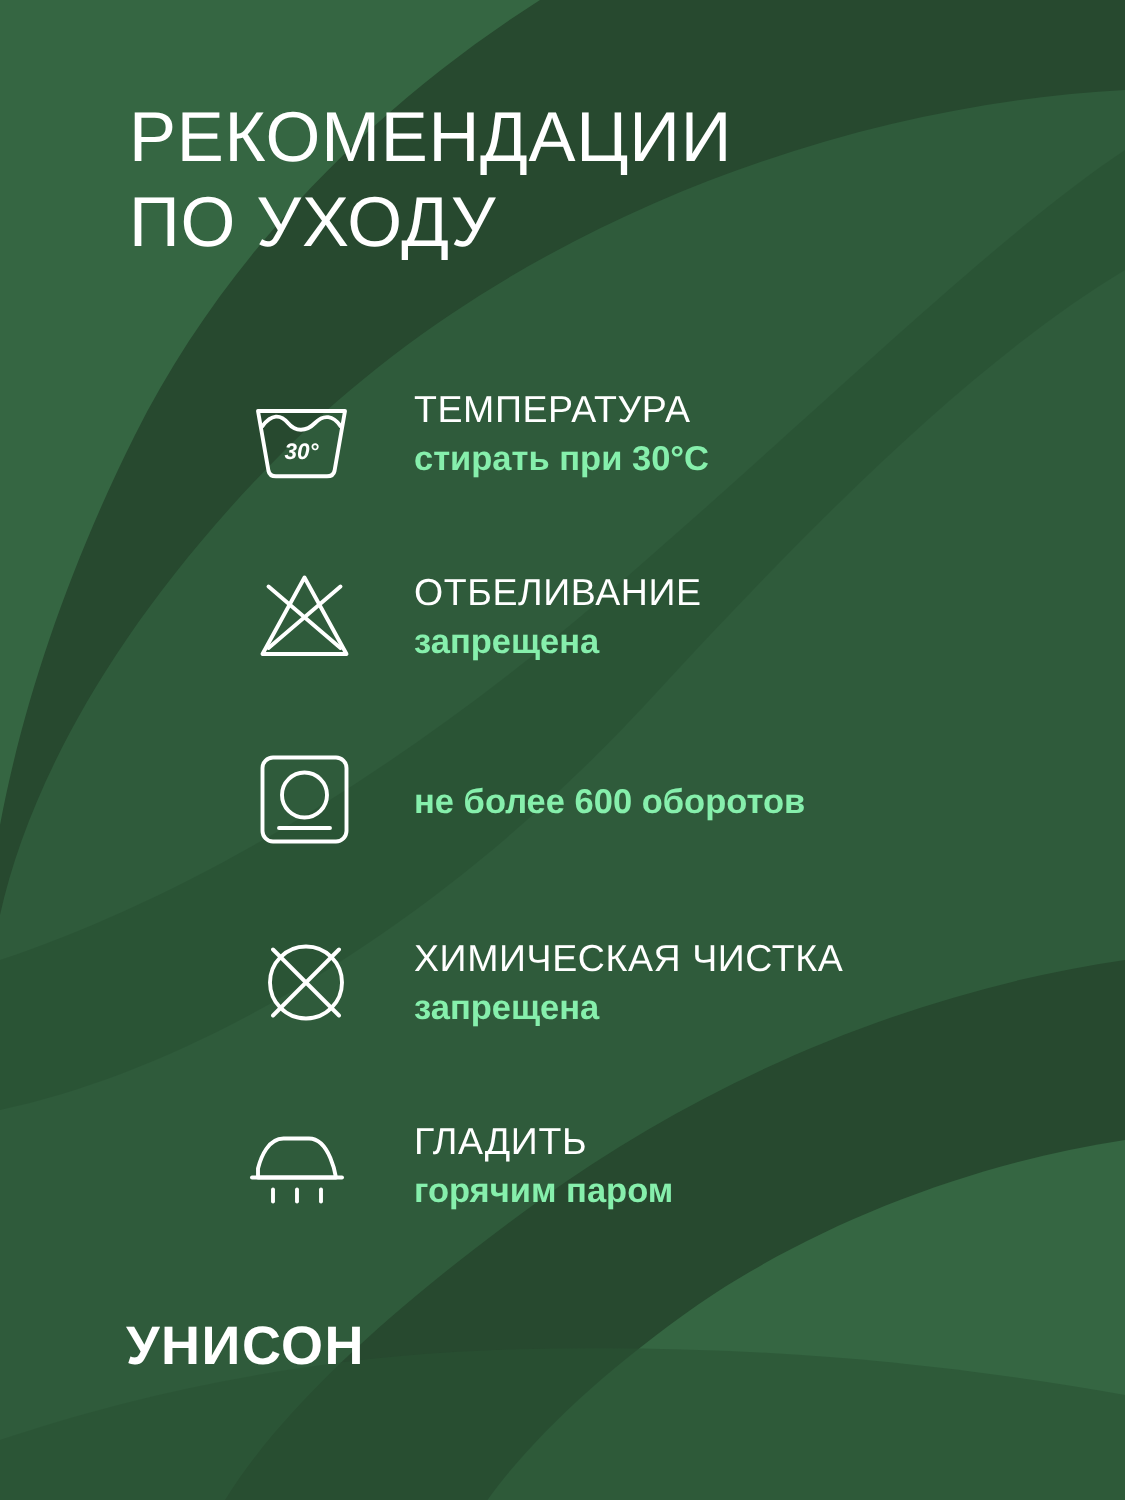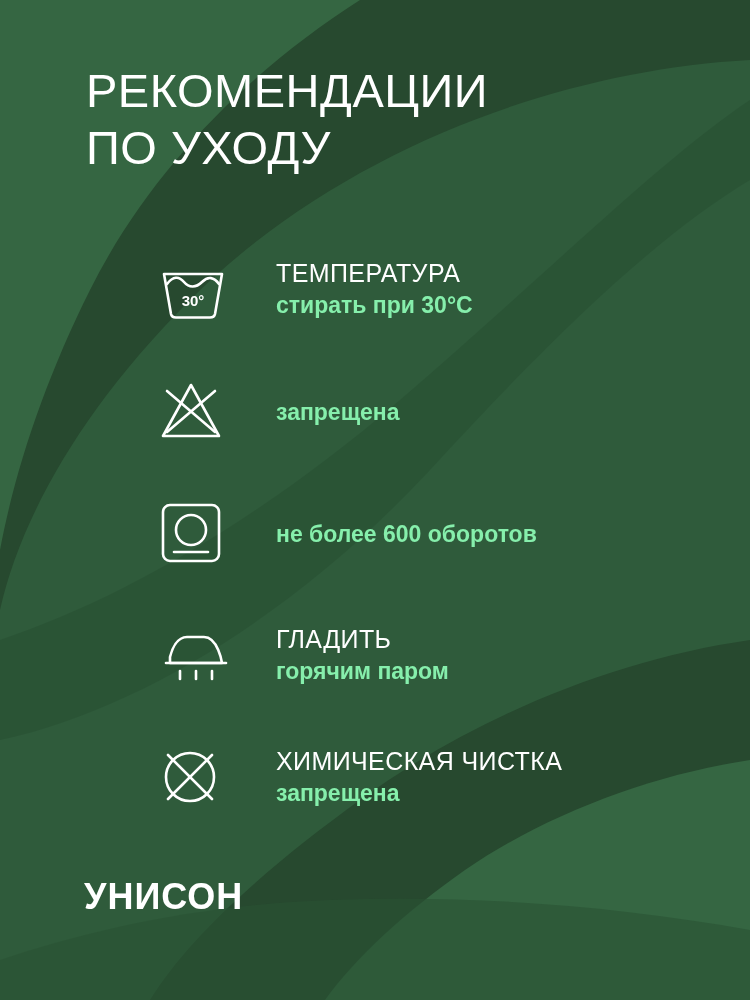--- a/index.html
+++ b/index.html
@@ -57,21 +57,22 @@
     align-items: center;
     height: 122px;
     padding-left: 160px;
     box-sizing: border-box;
   }
   .care-icon {
     width: 74px;
     flex: 0 0 74px;
     display: flex;
     align-items: center;
-    justify-content: flex-start;
+    justify-content: flex-end;
+    font-style: italic;
   }
   .care-text {
     margin-left: 42px;
   }
   .care-title {
     font-size: 25px;
     font-weight: normal;
     letter-spacing: 0.4px;
     text-transform: uppercase;
     line-height: 1.22;
@@ -132,67 +133,68 @@
 
       <div class="care-row">
         <div class="care-icon">
           <svg width="62" height="58" viewBox="0 0 62 58" fill="none" stroke="#ffffff" stroke-width="2.6">
             <path d="M31,3 L59,54 L3,54 Z" stroke-linejoin="round"></path>
             <line x1="7" y1="9" x2="55" y2="50" stroke-linecap="round"></line>
             <line x1="55" y1="9" x2="7" y2="50" stroke-linecap="round"></line>
           </svg>
         </div>
         <div class="care-text">
+          <div class="care-title">ОТБЕЛИВАНИЕ</div>
           <div class="care-sub">запрещена</div>
         </div>
       </div>
 
       <div class="care-row">
         <div class="care-icon">
           <svg width="62" height="62" viewBox="0 0 62 62" fill="none" stroke="#ffffff" stroke-width="2.6">
             <rect x="3" y="3" width="56" height="56" rx="7" ry="7"></rect>
             <circle cx="31" cy="28" r="15"></circle>
             <line x1="14" y1="50" x2="48" y2="50" stroke-linecap="round"></line>
           </svg>
         </div>
         <div class="care-text">
           <div class="care-sub">не более 600 оборотов</div>
+        </div>
+      </div>
+
+      <div class="care-row">
+        <div class="care-icon">
+          <svg width="60" height="60" viewBox="0 0 60 60" fill="none" stroke="#ffffff" stroke-width="2.6">
+            <circle cx="30" cy="30" r="24"></circle>
+            <line x1="8" y1="8" x2="52" y2="52" stroke-linecap="round"></line>
+            <line x1="52" y1="8" x2="8" y2="52" stroke-linecap="round"></line>
+          </svg>
+        </div>
+        <div class="care-text">
+          <div class="care-title">ХИМИЧЕСКАЯ ЧИСТКА</div>
+          <div class="care-sub">запрещена</div>
         </div>
       </div>
 
       <div class="care-row">
         <div class="care-icon">
           <svg width="72" height="56" viewBox="0 0 72 56" fill="none" stroke="#ffffff" stroke-width="2.6">
             <path d="M10,36 L62,36 C62,36 58,10 44,10 L27,10 C17,10 12,22 10,30 Z" stroke-linejoin="round"></path>
             <line x1="6" y1="36" x2="66" y2="36" stroke-linecap="round"></line>
             <line x1="20" y1="44" x2="20" y2="52" stroke-linecap="round"></line>
             <line x1="36" y1="44" x2="36" y2="52" stroke-linecap="round"></line>
             <line x1="52" y1="44" x2="52" y2="52" stroke-linecap="round"></line>
           </svg>
         </div>
         <div class="care-text">
           <div class="care-title">ГЛАДИТЬ</div>
           <div class="care-sub">горячим паром</div>
         </div>
       </div>
 
-      <div class="care-row">
-        <div class="care-icon">
-          <svg width="60" height="60" viewBox="0 0 60 60" fill="none" stroke="#ffffff" stroke-width="2.6">
-            <circle cx="30" cy="30" r="24"></circle>
-            <line x1="8" y1="8" x2="52" y2="52" stroke-linecap="round"></line>
-            <line x1="52" y1="8" x2="8" y2="52" stroke-linecap="round"></line>
-          </svg>
-        </div>
-        <div class="care-text">
-          <div class="care-title">ХИМИЧЕСКАЯ ЧИСТКА</div>
-          <div class="care-sub">запрещена</div>
-        </div>
-      </div>
-
     </div>
 
     <div class="brand">
       <span>УНИСОН</span>
     </div>
 
   </div>
 </div>
 
 </body></html>

